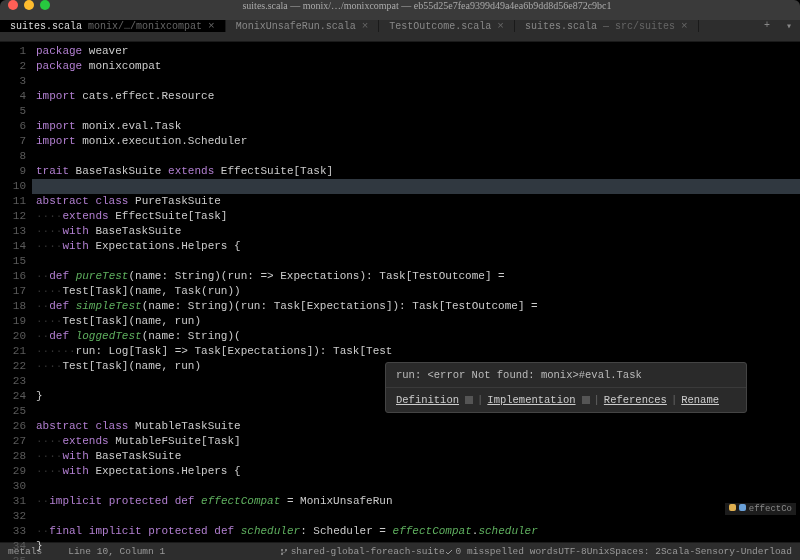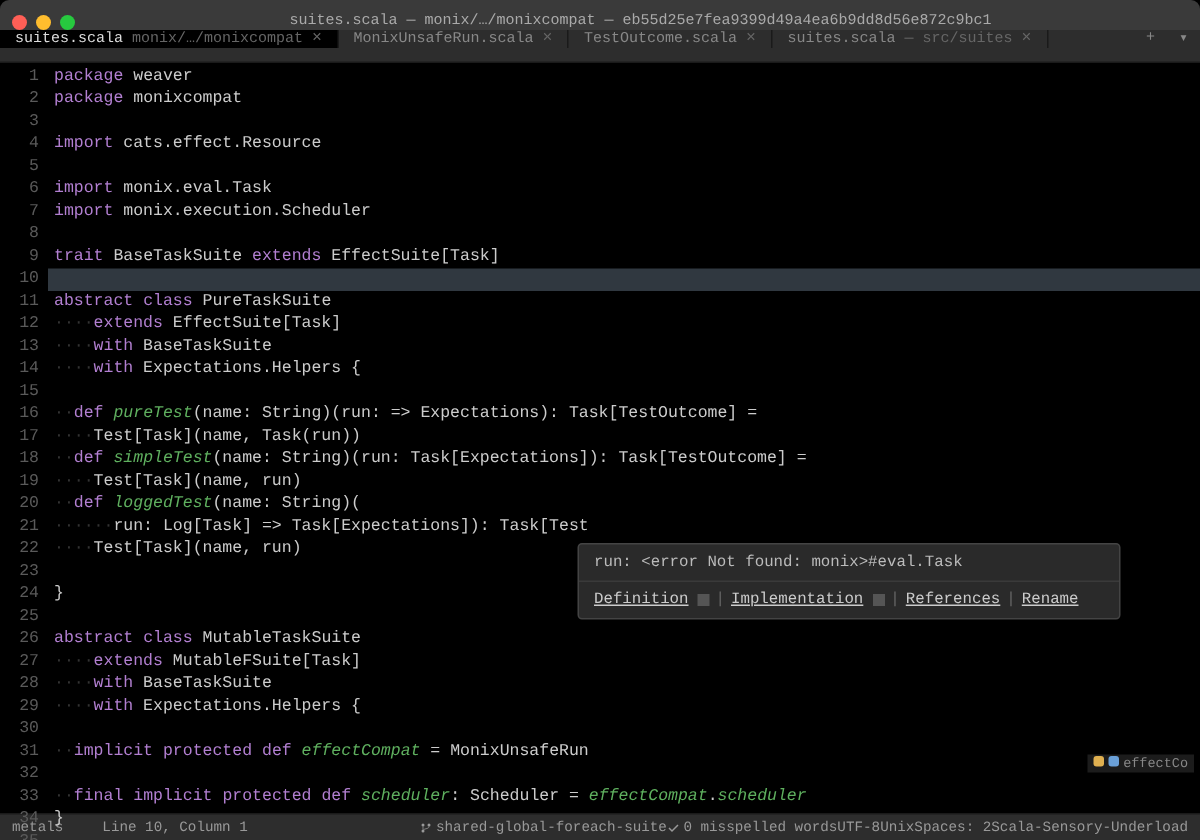--- a/index.html
+++ b/index.html
@@ -9,26 +9,27 @@
     font-family: Menlo, Monaco, 'Courier New', monospace;
     font-size: 11px;
     overflow: hidden;
     position: relative;
     color: #ccc;
   }
   .titlebar {
     height: 20px;
     background: #3a3a3a;
     display: flex;
-    align-items: flex-end;
+    align-items: flex-start;
     padding: 0 8px;
     font-size: 10px;
     color: #aaa;
     border-top-left-radius: 6px;
     border-top-right-radius: 6px;
+    font-family: Liberation Serif, serif;
   }
   .traffic-lights { display: flex; gap: 6px; margin-right: 12px; }
   .traffic-light { width: 10px; height: 10px; border-radius: 50%; }
   .tl-red { background: #ff5f56; }
   .tl-yellow { background: #ffbd2e; }
   .tl-green { background: #27c93f; }
   .title-text { flex: 1; text-align: center; }
   .tabbar {
     height: 22px;
     background: #2d2d2d;

